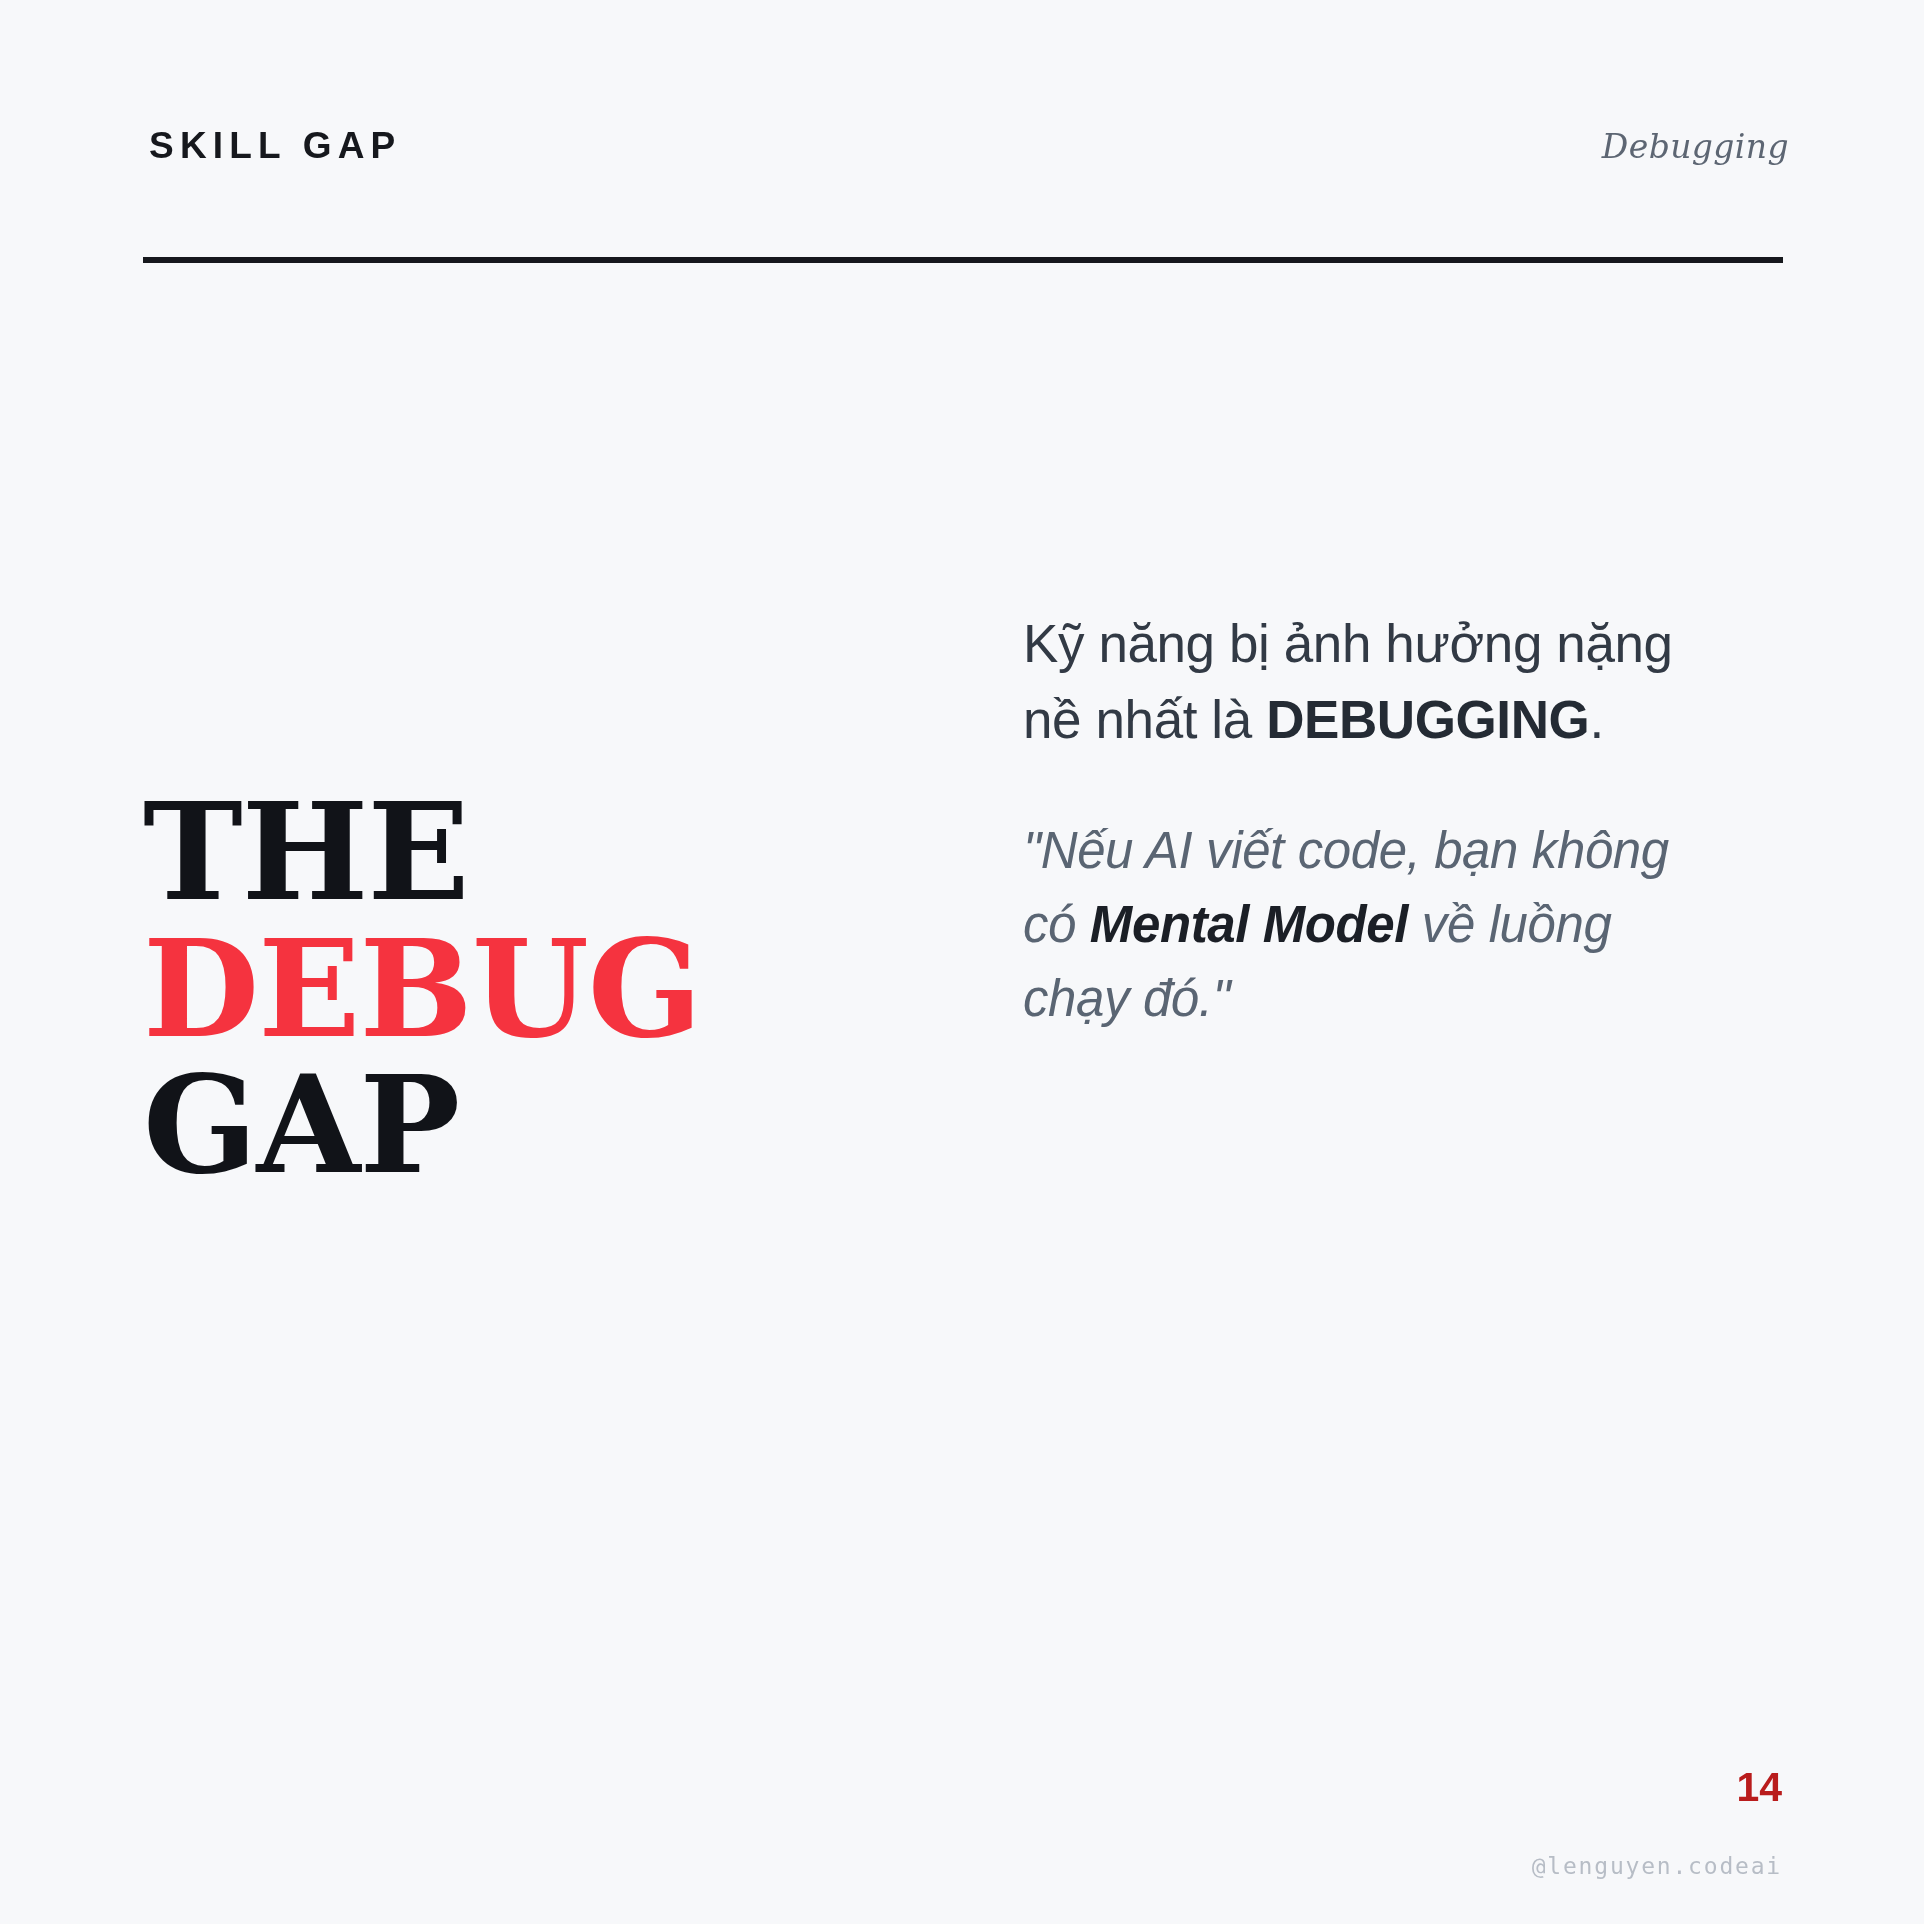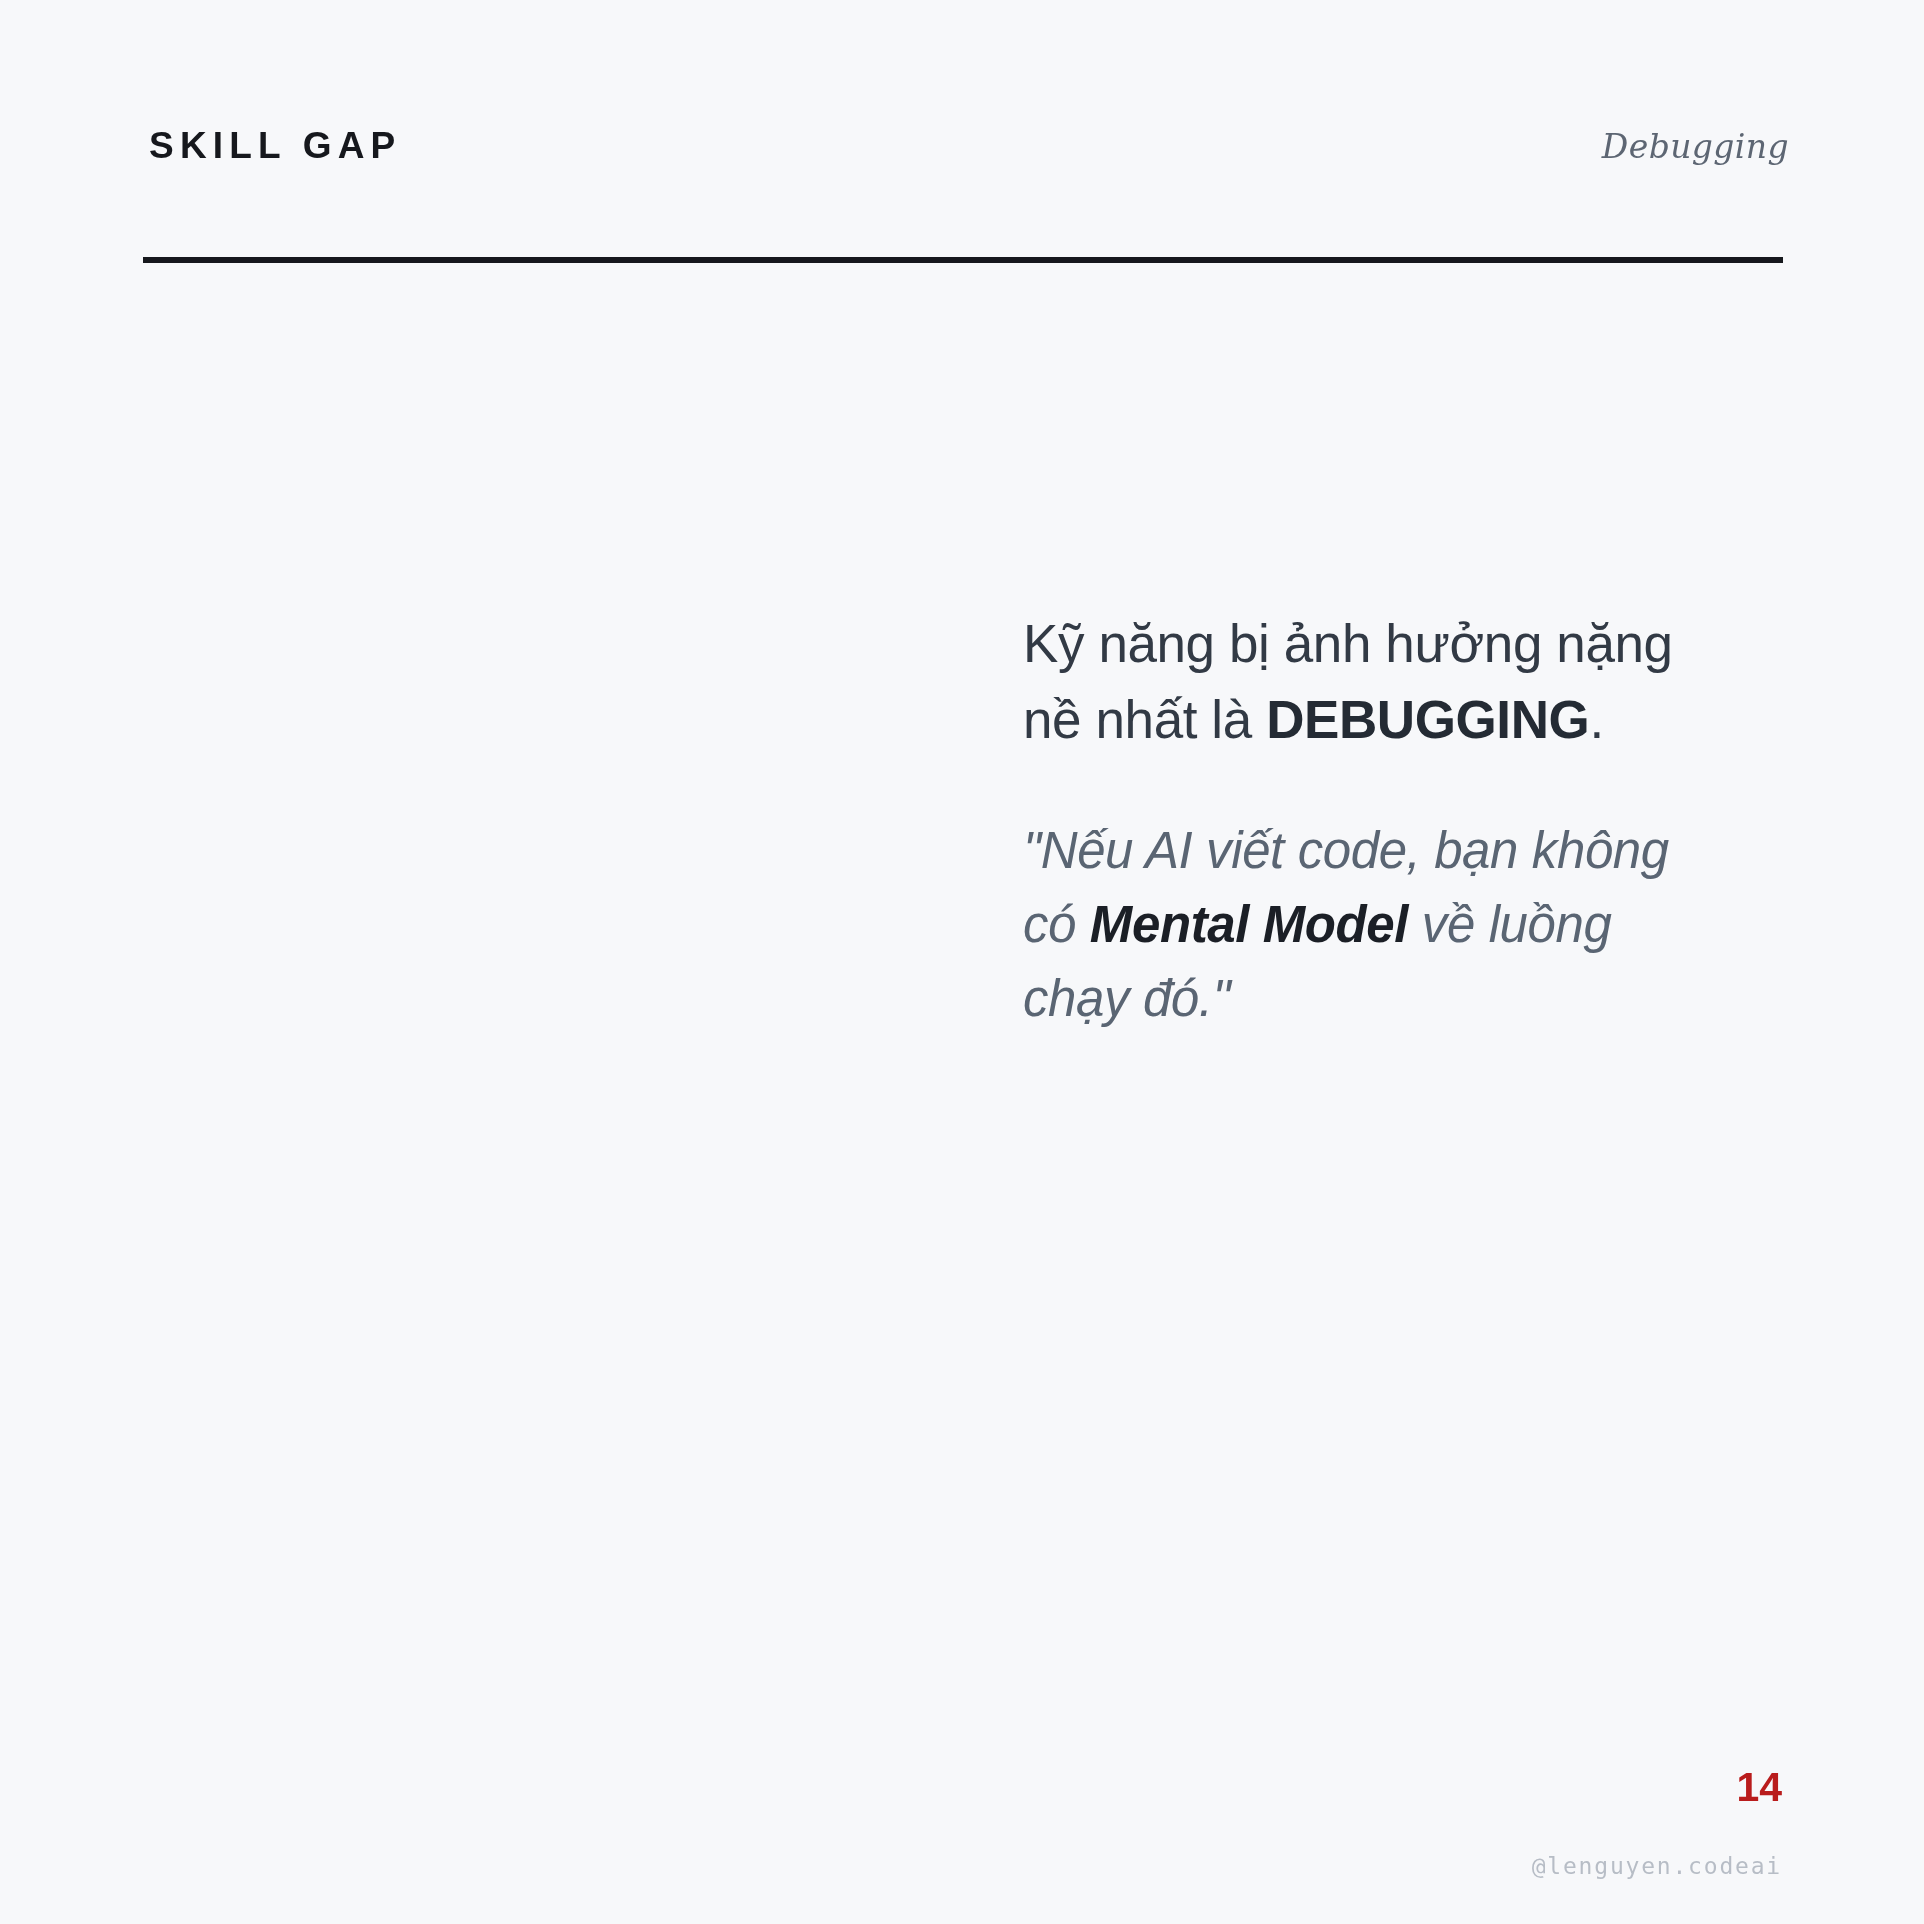--- a/index.html
+++ b/index.html
@@ -135,20 +135,25 @@
 
 <div class="slide">
 
   <div class="header">
     <div class="eyebrow">SKILL GAP</div>
     <div class="header-right">Debugging</div>
   </div>
 
   <div class="rule"></div>
 
+  <div class="big-title">
+    <span class="line line-1">THE</span>
+    <span class="line line-2">DEBUG</span>
+    <span class="line line-3">GAP</span>
+  </div>
 
   <div class="right-col">
     <p class="body-para"><span>Kỹ năng bị ảnh hưởng nặng nề nhất là </span><b>DEBUGGING</b><span>.</span></p>
 
 
     <p class="quote"><span>"Nếu AI viết code, bạn không có </span><b>Mental Model</b><span> về luồng chạy đó."</span></p>
   </div>
 
   <div class="page-number">14</div>
   <div class="handle">@lenguyen.codeai</div>

